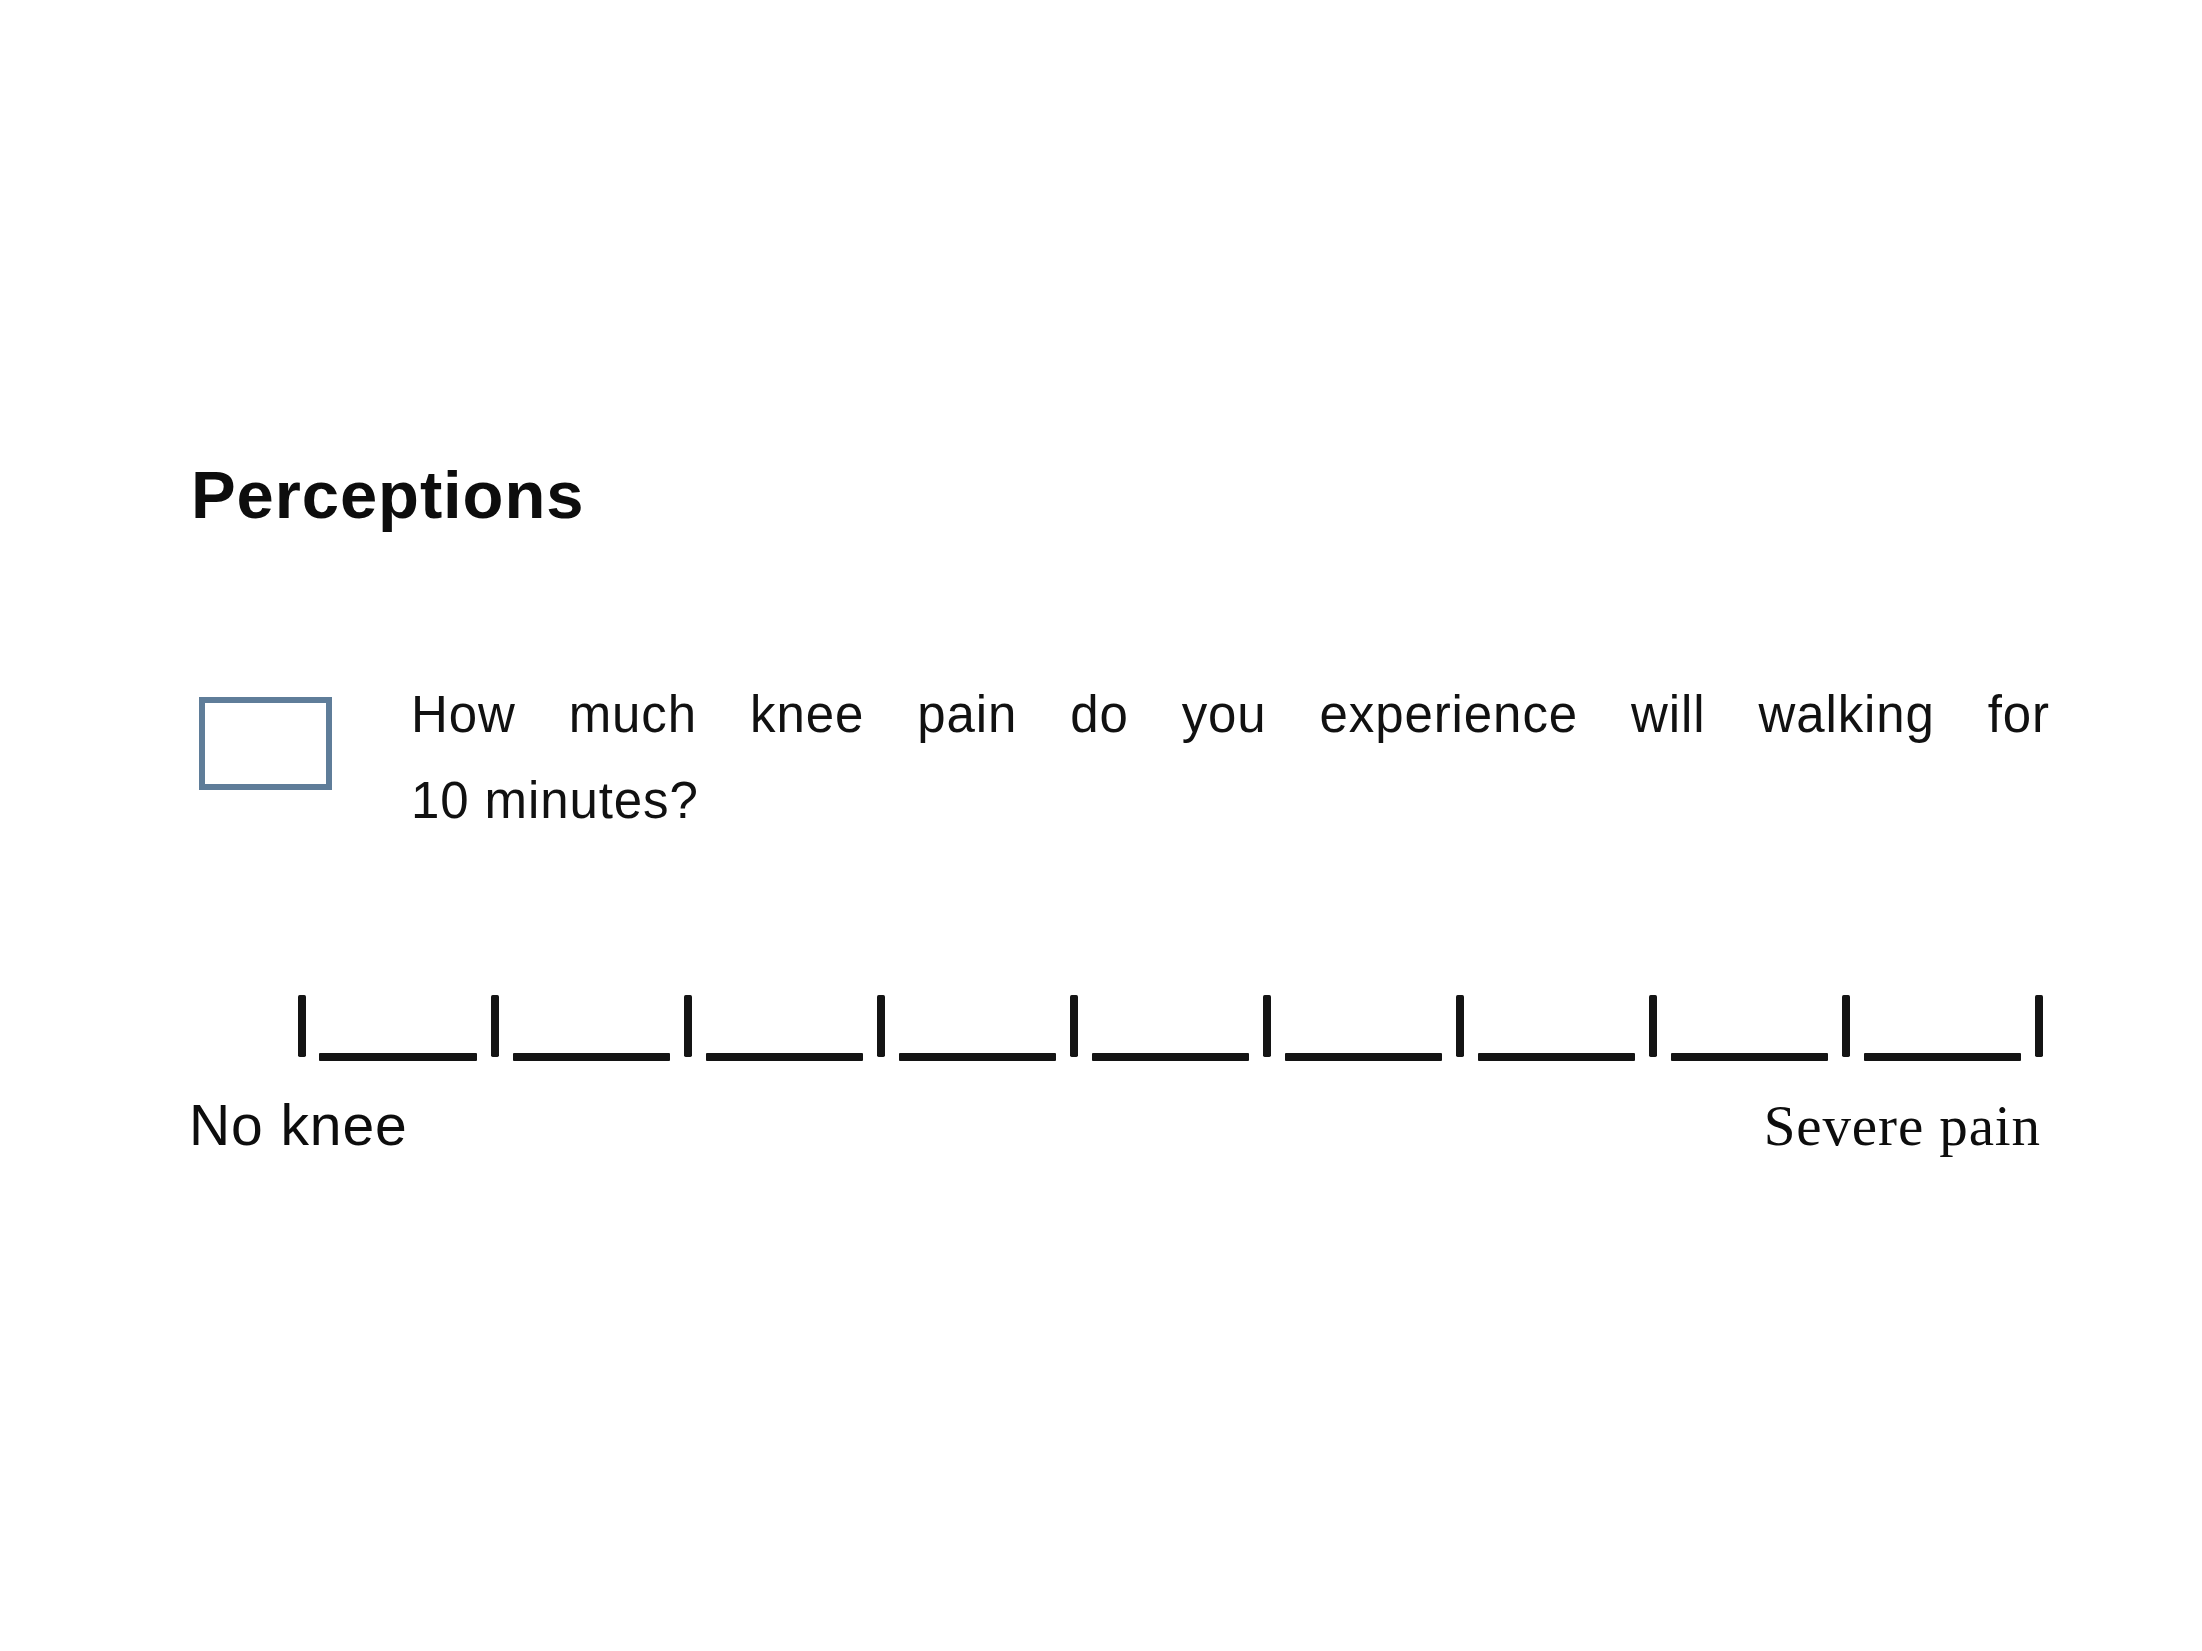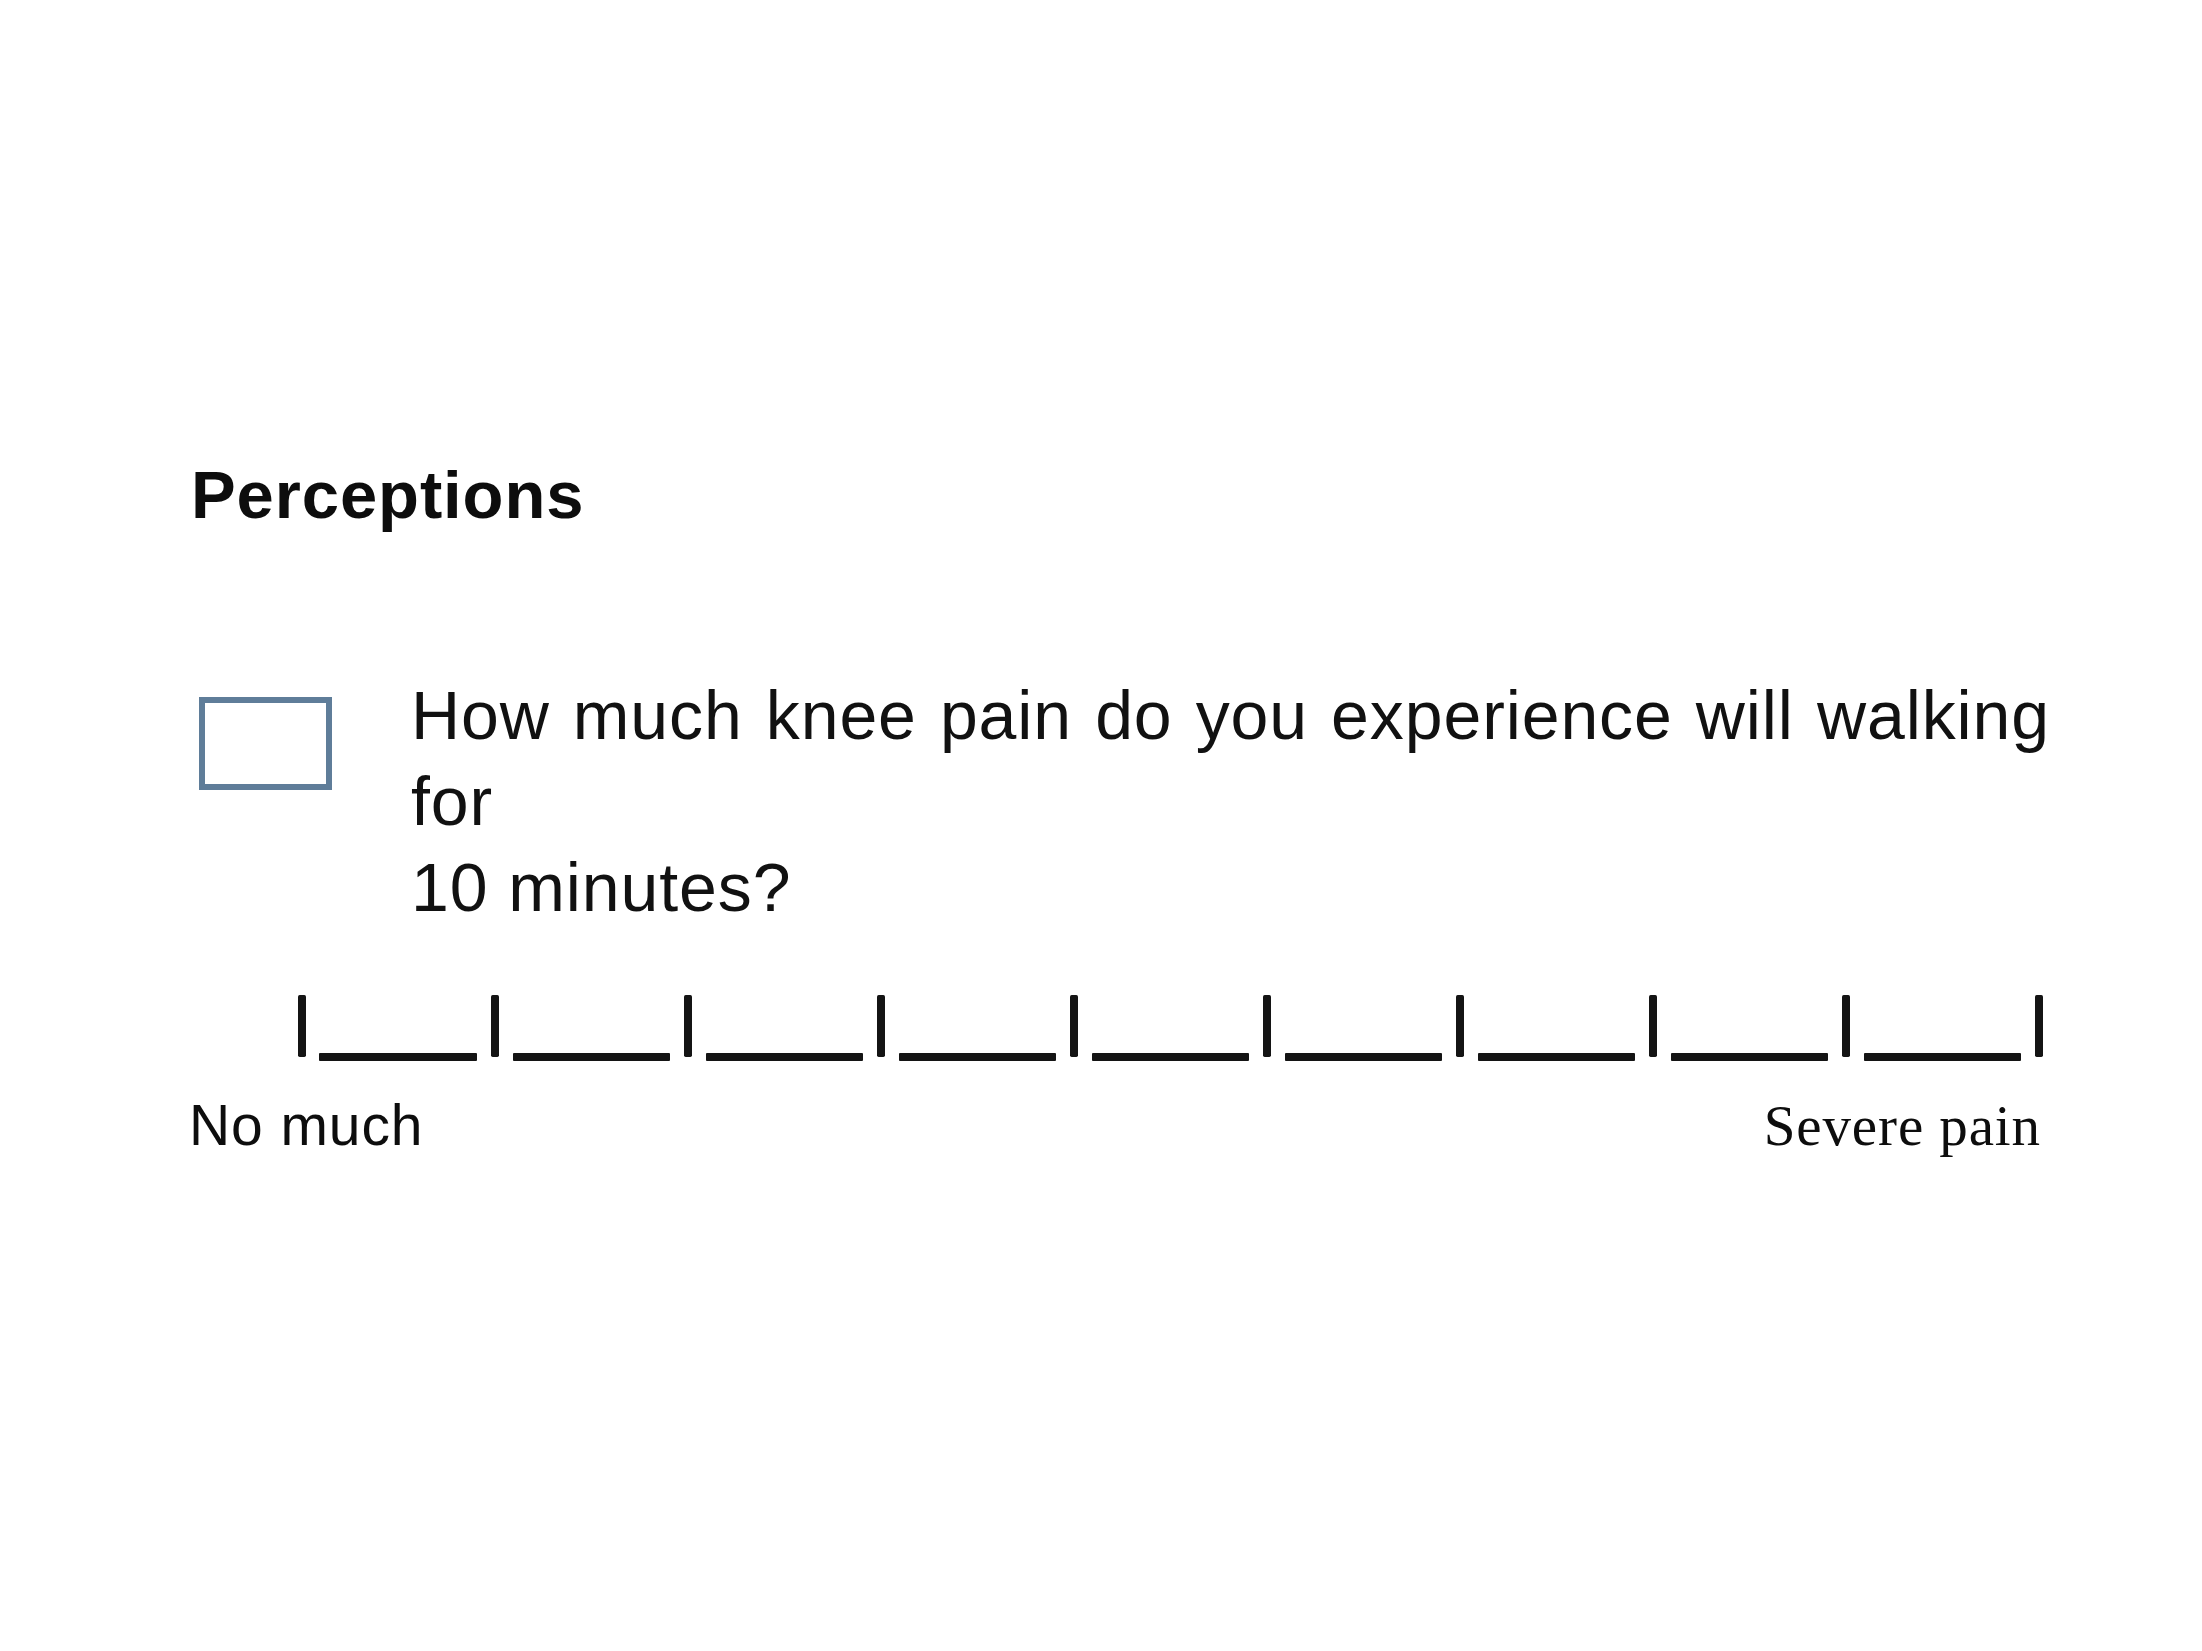--- a/index.html
+++ b/index.html
@@ -37,21 +37,21 @@
     border: 6px solid #5f7d99;
     background: #ffffff;
     box-sizing: content-box;
     cursor: pointer;
   }
   .question {
     position: absolute;
     left: 411px;
     top: 672px;
     width: 1639px;
-    font-size: 68px;
+    font-size: 51px;
     line-height: 86px;
     letter-spacing: 0.9px;
     color: #111111;
   }
   .question .line-justify {
     text-align: justify;
     text-align-last: justify;
     white-space: normal;
   }
   .question .line-left {
@@ -128,18 +128,18 @@
       <div class="segment"></div>
       <div class="tick"></div>
       <div class="segment"></div>
       <div class="tick"></div>
       <div class="segment"></div>
       <div class="tick"></div>
       <div class="segment"></div>
       <div class="tick"></div>
     </div>
 
-  <div class="anchor-label anchor-left">No much</div>
+  <div class="anchor-label anchor-left">No knee</div>
 
   <div class="anchor-label anchor-right">Severe pain</div>
 
 </div>
 
 
 </body></html>

